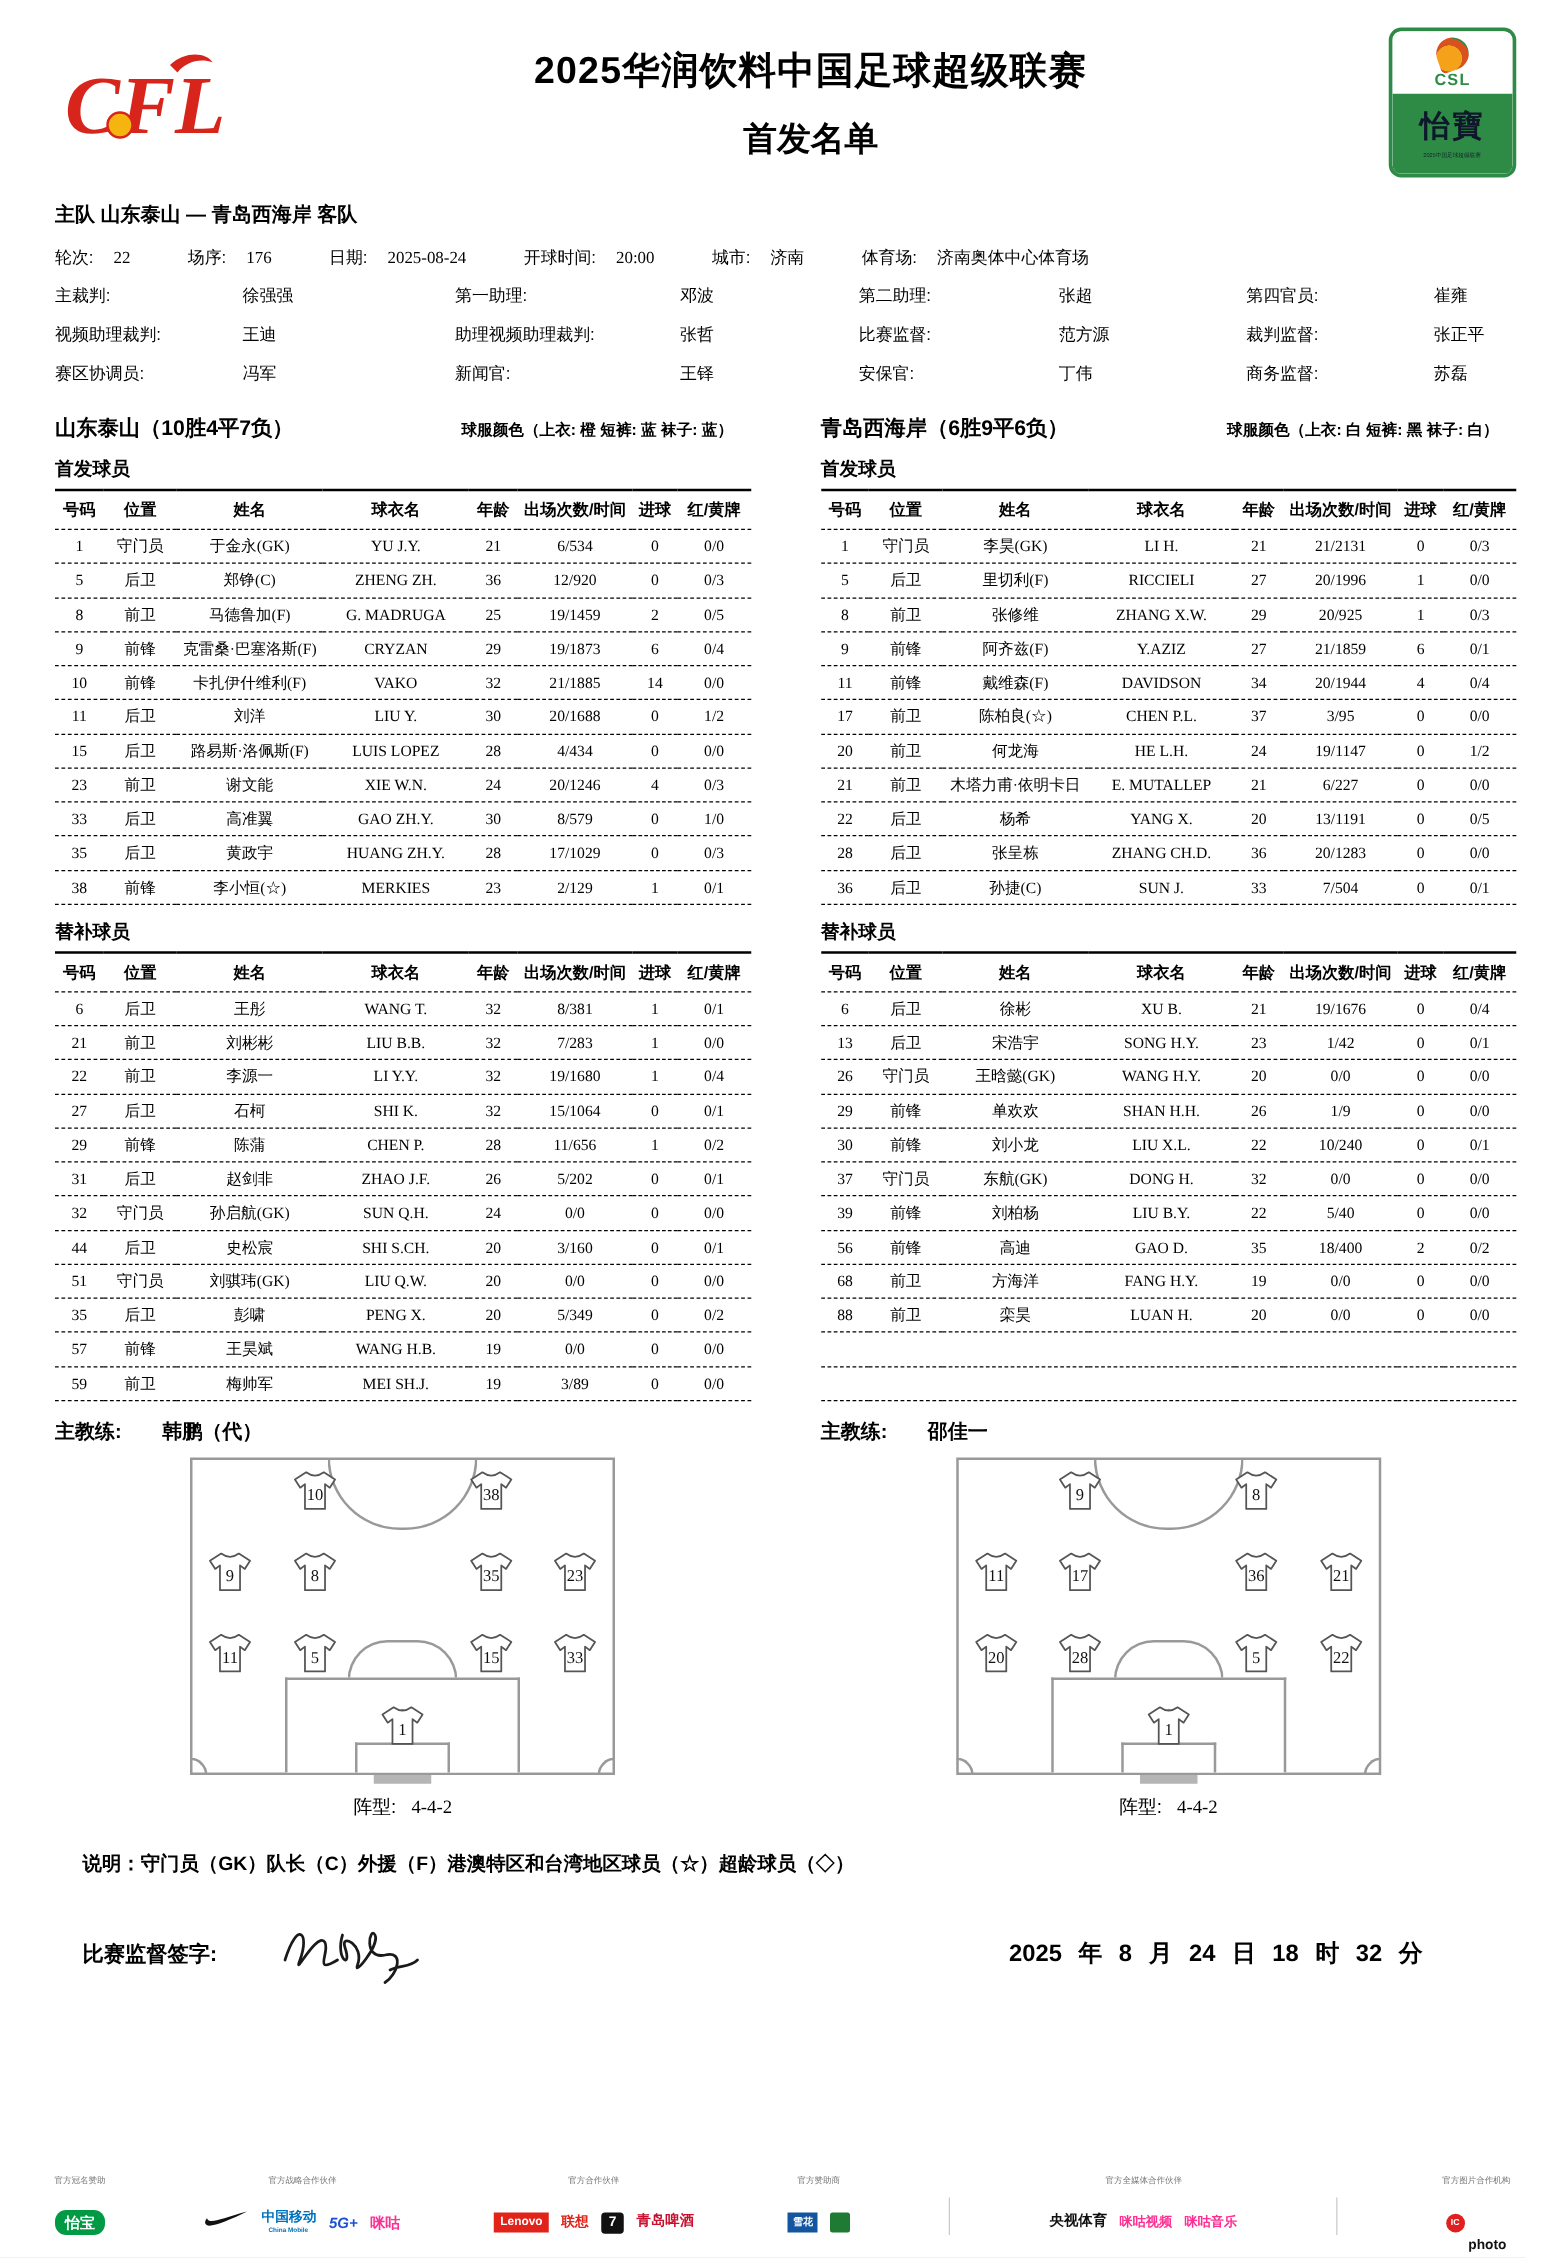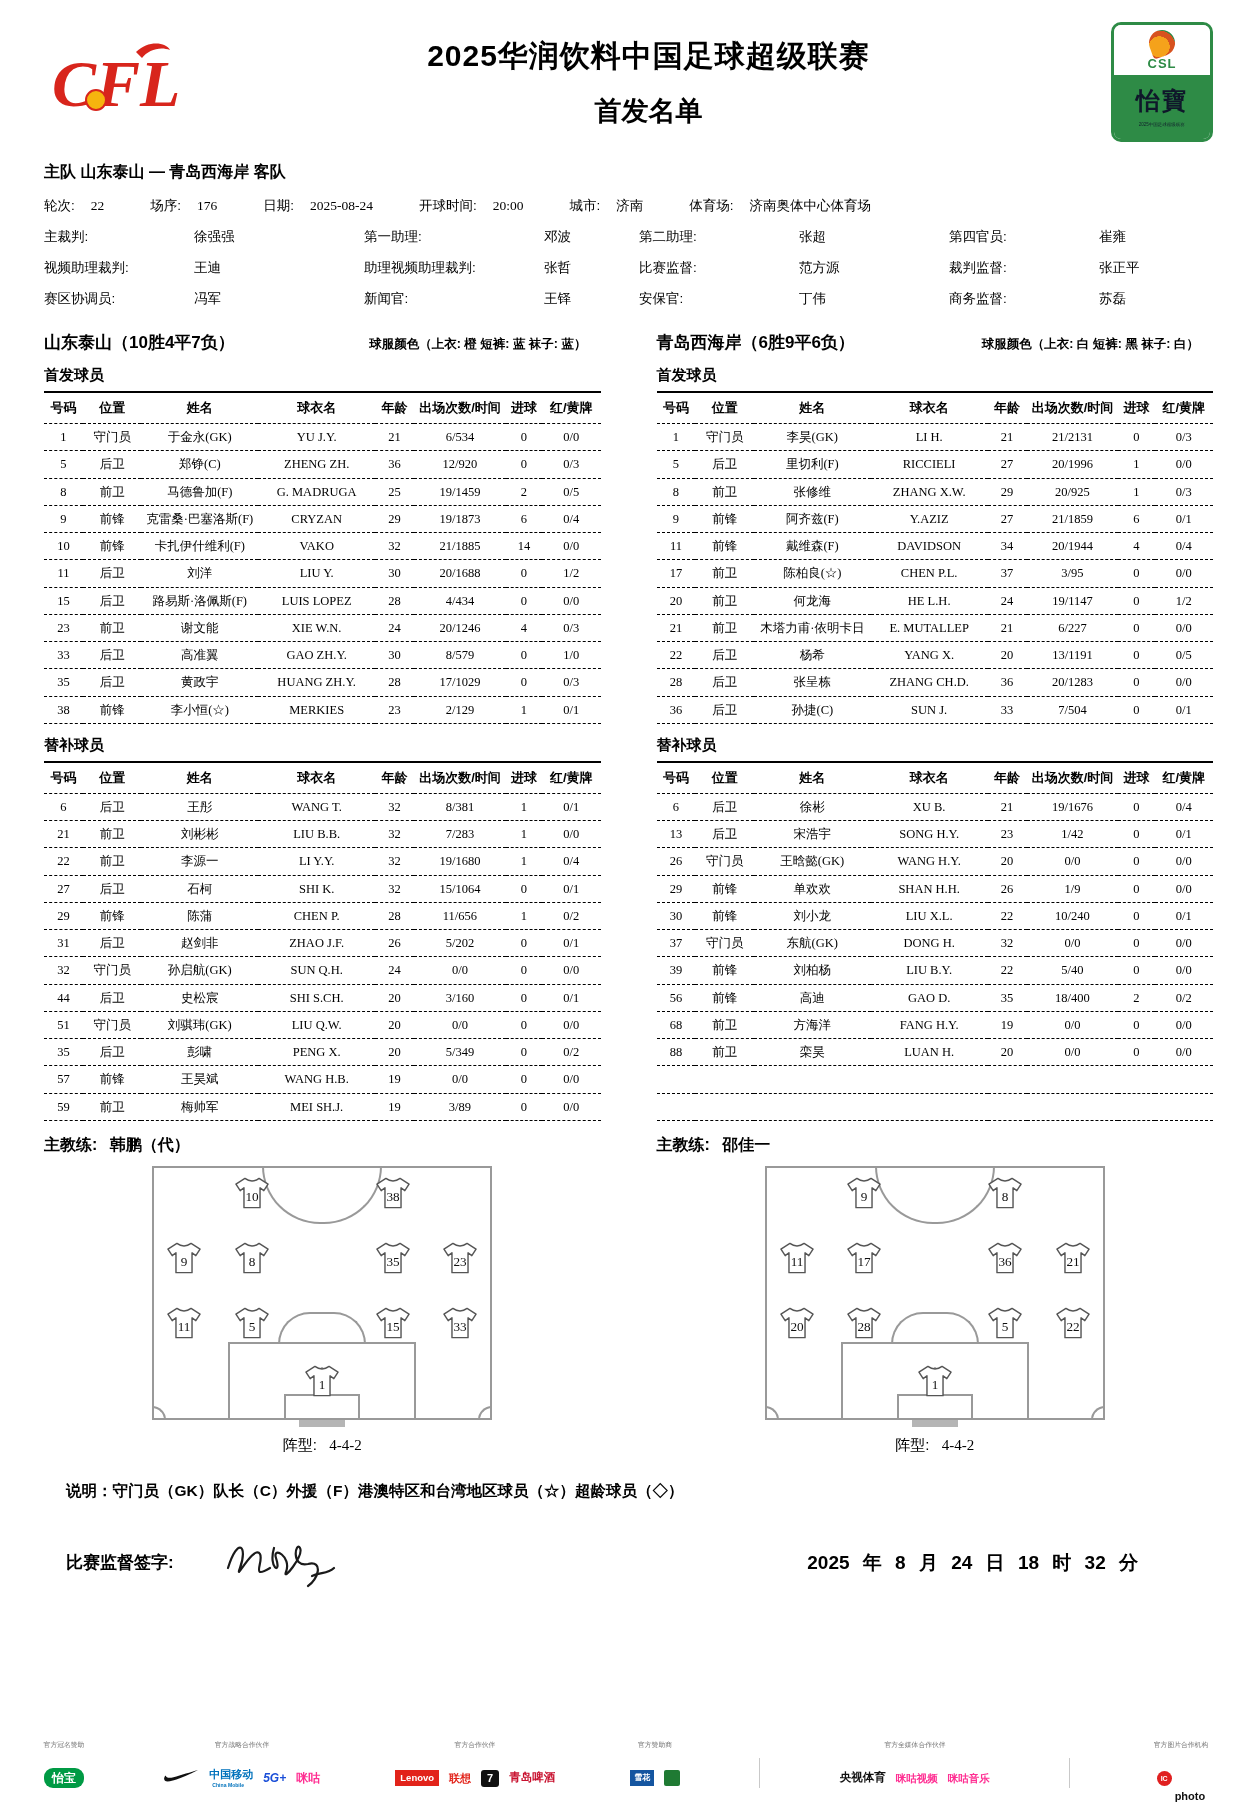--- a/index.html
+++ b/index.html
@@ -25,39 +25,39 @@
   
   .match-line{font-size:16px;font-weight:bold;margin:20px 0 14px;}
   .info-row{display:flex;font-size:13.5px;margin-bottom:13px;align-items:baseline;}
   .info-row.r1 .pair{margin-right:46px;}
   .info-row .pair{display:flex;align-items:baseline;}
   .info-row .lbl{white-space:nowrap;}
   .info-row .val{margin-left:16px;white-space:nowrap;font-family:"Liberation Serif",serif;}
   .info-row.cols .pair{flex:0 0 auto;}
   .info-row.cols .pair:nth-child(1){width:320px;}
   .info-row.cols .pair:nth-child(2){width:275px;}
-  .info-row.cols .pair:nth-child(3){width:310px;}
+  .info-row.cols .pair:nth-child(3){width:310px;margin-left:48px;}
   .info-row.cols .pair .lbl{min-width:110px;}
   .info-row.cols .pair:nth-child(2) .lbl{min-width:140px;}
   .info-row.cols .pair:nth-child(3) .lbl{min-width:120px;}
   .info-row.cols .pair .val{margin-left:40px;}
   
   .teams-grid{display:grid;grid-template-columns:1fr 1fr;column-gap:56px;margin-top:6px;}
   .team-head{display:flex;align-items:baseline;margin:10px 0 2px;}
   .team-title{font-size:17px;font-weight:bold;white-space:nowrap;}
   .team-kit{font-size:12.5px;font-weight:bold;margin-left:auto;padding-right:14px;white-space:nowrap;}
   .sec-label{font-size:15px;font-weight:bold;margin:12px 0 6px;}
   table.roster{width:100%;border-collapse:collapse;table-layout:fixed;}
   table.roster th{font-size:13px;font-weight:bold;padding:6px 0;border-top:2px solid #000;
                   border-bottom:1px dashed #000;text-align:center;white-space:nowrap;}
   table.roster td{font-size:12.5px;font-family:"Liberation Serif",serif;padding:5px 1px;
                   border-bottom:1px dashed #000;text-align:center;line-height:1.3;}
   table.roster tr.filler td{height:15px;}
   .coach-line{font-size:16px;font-weight:bold;margin:14px 0 10px;}
-  .coach-line .coach-name{margin-left:8px;}
+  .coach-line .coach-name{margin-left:28px;}
   
   .pitch{position:relative;width:336px;height:250px;border:2px solid #999;margin:8px auto 0;background:#fff;}
   .pitch > div{position:absolute;box-sizing:border-box;}
   .p-center{width:120px;height:58px;border:2px solid #999;border-top:none;
             border-radius:0 0 120px 120px;top:-2px;left:50%;transform:translateX(-50%);}
   .p-pen-arc{width:88px;height:32px;border:2px solid #999;border-bottom:none;
              border-radius:88px 88px 0 0;bottom:74px;left:50%;transform:translateX(-50%);}
   .p-pen-box{width:188px;height:76px;border:2px solid #999;border-bottom:none;bottom:0;
              left:50%;transform:translateX(-50%);background:#fff;}
   .p-goal-box{width:76px;height:24px;border:2px solid #999;border-bottom:none;bottom:0;
@@ -75,21 +75,21 @@
   .sig-row{display:flex;align-items:center;margin:26px 0 0 22px;}
   .sig-label{font-size:17px;font-weight:bold;}
   .sig-scribble{margin-left:34px;}
   .sig-date{margin-left:auto;padding-right:75px;font-size:19px;font-weight:bold;word-spacing:8px;white-space:nowrap;text-align:right;}
   .sponsors{position:absolute;left:40px;right:40px;bottom:16px;display:flex;
             justify-content:space-between;align-items:flex-end;}
   .sp-group{display:flex;flex-direction:column;align-items:center;}
   .sp-label{font-size:8px;color:#777;margin-bottom:16px;transform:scale(.85);white-space:nowrap;}
   .sp-logos{display:flex;align-items:center;gap:10px;height:24px;}
   .sp-divider{width:1px;height:30px;background:#c9c9c9;margin:0 4px 2px;}
-  .lg{display:inline-flex;flex-direction:column;line-height:1;white-space:nowrap;}
+  .lg{display:inline-flex;flex-direction:column;align-items:center;line-height:1;white-space:nowrap;}
   .lg-sub{font-size:6px;margin-top:2px;transform:scale(.85);}
   .lg-yibao{background:#009a44;color:#fff;font-weight:bold;font-size:12px;padding:4px 8px;border-radius:9px;flex-direction:row;}
   .lg-cmcc{color:#0072bc;font-weight:bold;font-size:11px;}
   .lg-g5{color:#1b4fd8;font-weight:800;font-style:italic;font-size:12px;flex-direction:row;}
   .lg-migu{color:#ff2e92;font-weight:bold;font-size:12px;flex-direction:row;}
   .lg-lenovobox{background:#e2231a;color:#fff;font-weight:bold;font-size:9.5px;padding:3px 5px;flex-direction:row;}
   .lg-lianxiang{color:#e2231a;font-weight:bold;font-size:11px;flex-direction:row;}
   .lg-seven{background:#111;color:#fff;font-weight:bold;font-size:11px;padding:3px 6px;border-radius:3px;flex-direction:row;}
   .lg-tsingtao{color:#c8102e;font-weight:bold;font-size:11.5px;flex-direction:row;}
   .lg-snow{background:#1455a0;color:#fff;font-size:8px;font-weight:bold;padding:4px 4px;flex-direction:row;}

